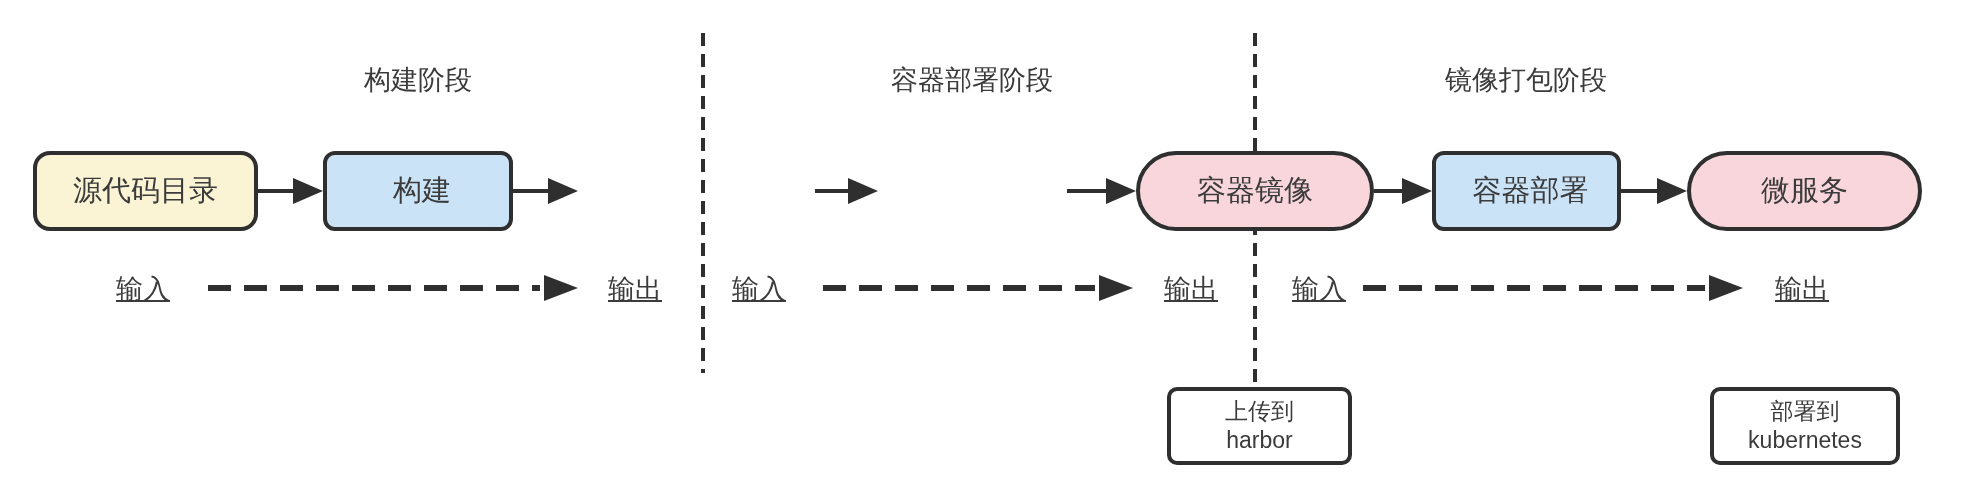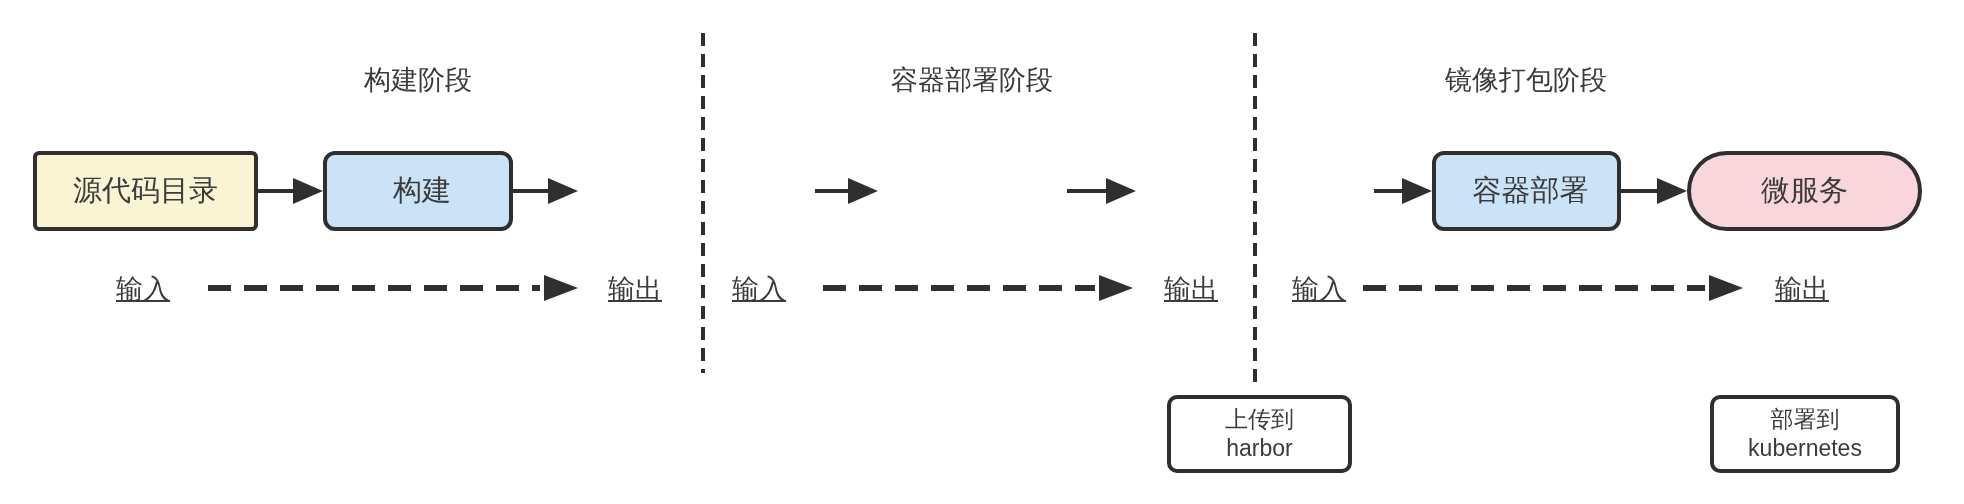--- a/index.html
+++ b/index.html
@@ -23,21 +23,21 @@
     position: absolute; width: 4px; z-index: 1;
     background: repeating-linear-gradient(180deg, #2f2f2f 0 13px, transparent 13px 21px);
   }
   
   .node {
     position: absolute; top: 151px; height: 80px; z-index: 2;
     box-sizing: border-box; border: 4px solid #2f2f2f;
     display: flex; align-items: center; justify-content: center;
     font-size: 29px; white-space: nowrap;
   }
-  .node.yellow { background: #faf3d4; border-radius: 6px; }
+  .node.yellow { background: #faf3d4; border-radius: 17px; }
   .node.blue   { background: #cbe3f7; border-radius: 12px; padding-left: 8px; }
   .node.pink   { background: #f8d6db; border-radius: 40px; }
   
   .sarrow {
     position: absolute; top: 178px; height: 26px; z-index: 2;
     display: flex; align-items: center;
   }
   .sarrow .line { flex: 1; height: 4px; background: #2f2f2f; margin-right: -6px; }
   .sarrow .head {
     width: 0; height: 0;
@@ -62,21 +62,21 @@
     width: 0; height: 0;
     border-top: 13px solid transparent; border-bottom: 13px solid transparent;
     border-left: 34px solid #2f2f2f;
   }
   
   .note {
     position: absolute; top: 387px; height: 78px; z-index: 2;
     box-sizing: border-box; border: 4px solid #2f2f2f; border-radius: 10px;
     background: #ffffff;
     display: flex; flex-direction: column; align-items: center; justify-content: center;
-    font-size: 23px; line-height: 29px; text-align: center; white-space: nowrap; margin-top: 8px;
+    font-size: 23px; line-height: 29px; text-align: center; white-space: nowrap;
   }
 </style>
 </head>
 <body>
 
 <div class="canvas">
 
   <div class="phase-label" style="left:418px">构建阶段</div>
   <div class="phase-label" style="left:972px">容器部署阶段</div>
   <div class="phase-label" style="left:1526px">镜像打包阶段</div>
@@ -103,20 +103,23 @@
   <div class="sarrow" style="left:815px; width:63px">
       <i class="line"></i>
       <i class="head"></i>
     </div>
 
   <div class="sarrow" style="left:1067px; width:69px">
       <i class="line"></i>
       <i class="head"></i>
     </div>
 
+  <div class="node pink" style="left:1136px; width:238px">
+    <span>容器镜像</span>
+  </div>
   <div class="sarrow" style="left:1374px; width:58px">
       <i class="line"></i>
       <i class="head"></i>
     </div>
 
   <div class="node blue" style="left:1432px; width:189px">
     <span>容器部署</span>
   </div>
   <div class="sarrow" style="left:1621px; width:66px">
       <i class="line"></i>

